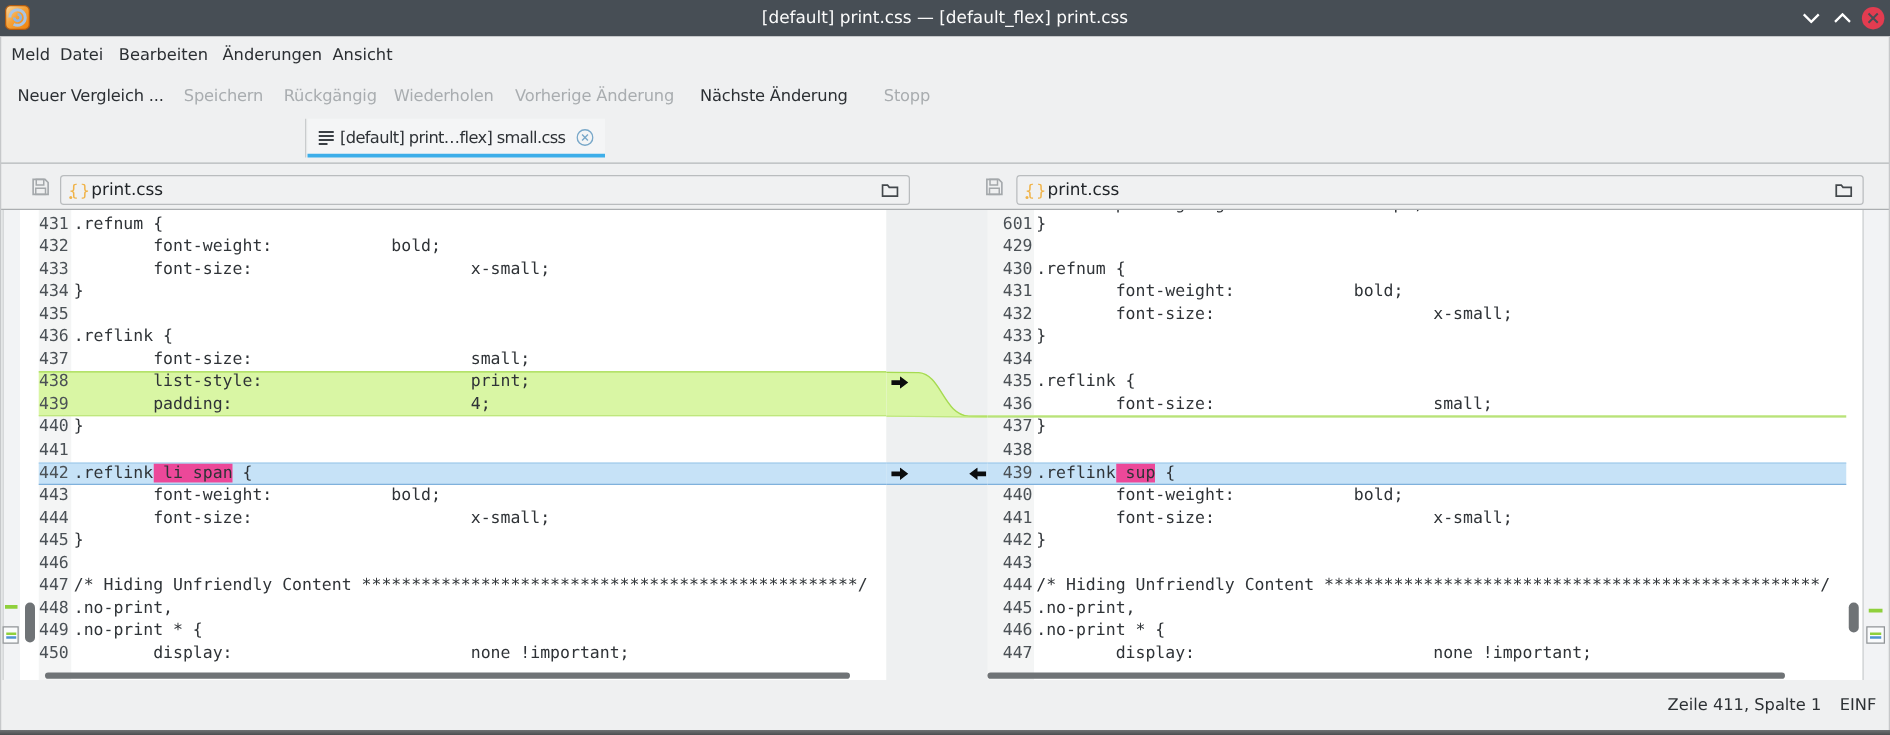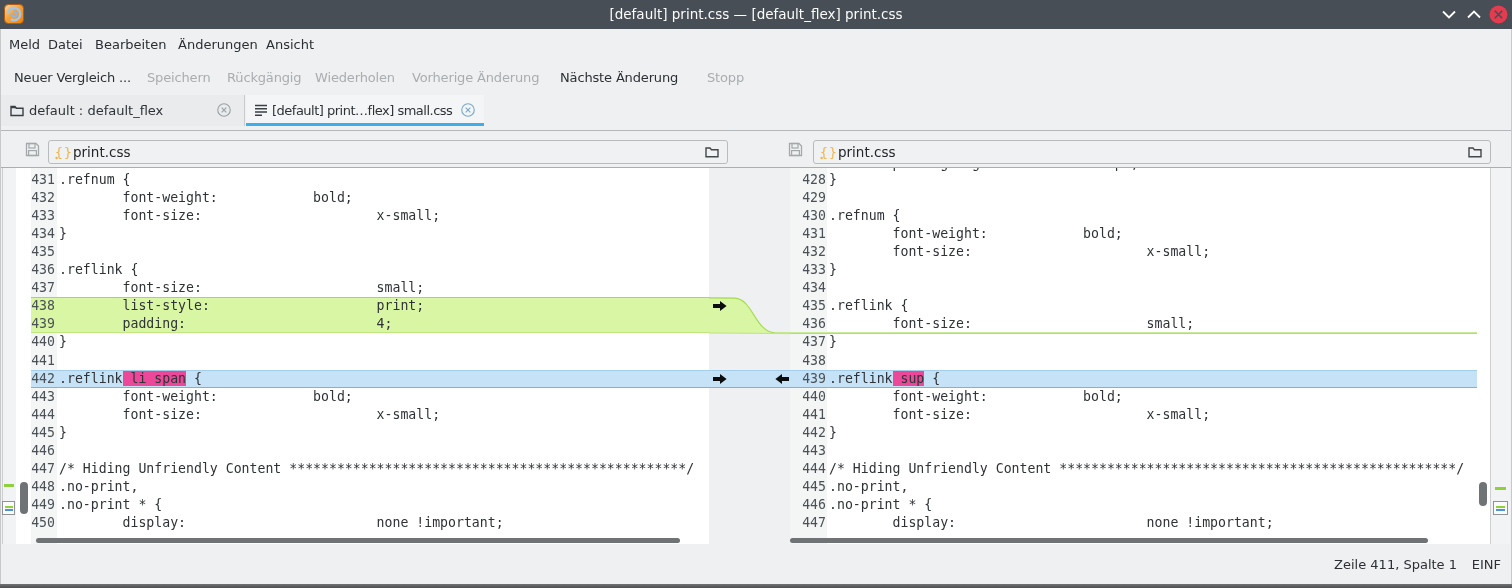--- a/index.html
+++ b/index.html
@@ -100,31 +100,20 @@
 
   <div class="abs" id="menubar">
       <span class="menu-item" style="left: 9px;">Meld</span>
       <span class="menu-item" style="left: 48px;">Datei</span>
       <span class="menu-item" style="left: 95px;">Bearbeiten</span>
       <span class="menu-item" style="left: 178px;">Änderungen</span>
       <span class="menu-item" style="left: 266px;">Ansicht</span>
     </div>
 
   <div class="abs" id="tabbar">
-    <div class="tab" id="tab-1">
-      <svg class="abs" style="left:10px;top:9px" width="14" height="13" viewBox="0 0 14 13">
-        <path d="M1,2.5 h4 l1.4,1.8 h6.6 v7.2 h-12 z" fill="none" stroke="#3a3f44" stroke-width="1.4"></path>
-        <path d="M1,2.5 h4 l1.4,1.8 h-5.4 z" fill="#3a3f44"></path>
-      </svg>
-      <span class="tab-label" style="left:29px">default : default_flex</span>
-      <svg class="abs" style="left:217px;top:8px" width="14" height="14" viewBox="0 0 15 15">
-        <circle cx="7.5" cy="7.5" r="6.7" fill="none" stroke="#9aa0a4" stroke-width="1.2"></circle>
-        <path d="M5,5 l5,5 M10,5 l-5,5" stroke="#9aa0a4" stroke-width="1.2"></path>
-      </svg>
-    </div>
     <div class="abs" id="tab-divider"></div>
     <div class="tab" id="tab-2">
       <svg class="abs" style="left:8px;top:9px" width="14" height="13" viewBox="0 0 14 13">
         <path d="M1,1.6 h12 M1,4.8 h12 M1,8 h12 M1,11.2 h7" stroke="#3a3f44" stroke-width="1.5"></path>
       </svg>
       <span class="tab-label" style="left:26px;letter-spacing:-0.5px">[default] print…flex] small.css</span>
       <svg class="abs" style="left:215px;top:8px" width="14" height="14" viewBox="0 0 15 15">
         <circle cx="7.5" cy="7.5" r="6.7" fill="none" stroke="#79a8c9" stroke-width="1.2"></circle>
         <path d="M5,5 l5,5 M10,5 l-5,5" stroke="#79a8c9" stroke-width="1.2"></path>
       </svg>
@@ -225,21 +214,21 @@
         <div class="code" style="left: 59px; top: 291.8px;"><span>/* Hiding Unfriendly Content **************************************************/</span></div>
         <div class="linenum" style="left: 31px; top: 309.85px; width: 24px;">448</div>
         <div class="code" style="left: 59px; top: 309.85px;"><span>.no-print,</span></div>
         <div class="linenum" style="left: 31px; top: 327.9px; width: 24px;">449</div>
         <div class="code" style="left: 59px; top: 327.9px;"><span>.no-print * {</span></div>
         <div class="linenum" style="left: 31px; top: 345.95px; width: 24px;">450</div>
         <div class="code" style="left: 59px; top: 345.95px;"><span>        display:                        none !important;</span></div>
       </div>
     <div id="rows-right">
         <div class="code" style="left: 829px; top: -13px;">        padding-right:            10px;</div>
-        <div class="linenum" style="left: 790px; top: 3px; width: 36px;">428</div>
+        <div class="linenum" style="left: 790px; top: 3px; width: 36px;">601</div>
         <div class="code" style="left: 829px; top: 3px;"><span>}</span></div>
         <div class="linenum" style="left: 790px; top: 21.05px; width: 36px;">429</div>
         <div class="code" style="left: 829px; top: 21.05px;"><span></span></div>
         <div class="linenum" style="left: 790px; top: 39.1px; width: 36px;">430</div>
         <div class="code" style="left: 829px; top: 39.1px;"><span>.refnum {</span></div>
         <div class="linenum" style="left: 790px; top: 57.15px; width: 36px;">431</div>
         <div class="code" style="left: 829px; top: 57.15px;"><span>        font-weight:            bold;</span></div>
         <div class="linenum" style="left: 790px; top: 75.2px; width: 36px;">432</div>
         <div class="code" style="left: 829px; top: 75.2px;"><span>        font-size:                      x-small;</span></div>
         <div class="linenum" style="left: 790px; top: 93.25px; width: 36px;">433</div>

